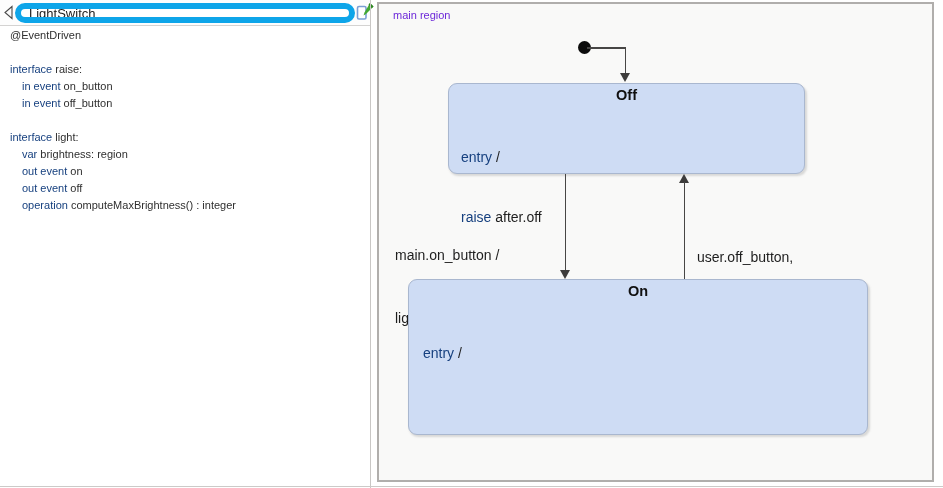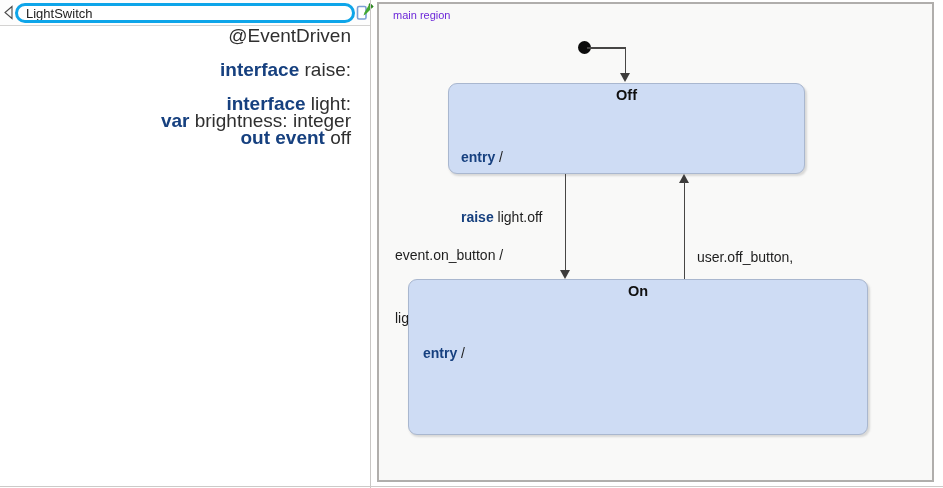--- a/index.html
+++ b/index.html
@@ -6,31 +6,31 @@
   html,body { width:943px; height:488px; background:#ffffff; overflow:hidden;
               font-family:"Liberation Sans", sans-serif; }
   .app { position:relative; width:943px; height:488px; background:#fff; }
 
   
   .left-panel { position:absolute; left:0; top:0; width:371px; height:488px; background:#fff; }
   .lp-header { position:absolute; left:0; top:0; width:371px; height:26px;
                border-bottom:1px solid #d4d3d2; background:#fdfdfd; }
   .collapse { position:absolute; left:2px; top:4px; width:12px; height:17px; cursor:pointer; }
   .name-input { position:absolute; left:15px; top:3px; width:340px; height:20px;
-                border:3px solid #0ea5e9; border-radius:10px; padding:0 8px;
+                border:6px solid #0ea5e9; border-radius:10px; padding:0 8px;
                 font-family:"Liberation Sans", sans-serif; font-size:13px; color:#222;
                 background:#fff; outline:none; }
   .edit-icon { position:absolute; left:356px; top:2px; width:20px; height:20px; cursor:pointer; }
 
-  .code { position:absolute; left:1px; top:27px; width:350px;
-          font-size:19px; line-height:17px; color:#2f2f2f;text-align:right; }
+  .code { position:absolute; left:10px; top:27px; width:350px;
+          font-size:11px; line-height:17px; color:#2f2f2f; }
   .code-line { white-space:pre; height:17px; }
   .code-line.blank { height:17px; }
   .code-line.indent { padding-left:12px; }
-  .kw { font-weight:bold; color:#16407f; }
+  .kw { font-weight:normal; color:#16407f; }
 
   .vsep { position:absolute; left:370px; top:0; width:1px; height:488px; background:#c9c7c5; }
   .bottom-line { position:absolute; left:0; top:486px; width:943px; height:1px; background:#cccac8; }
 
   
   .region { position:absolute; left:377px; top:2px; width:557px; height:480px;
             background:#f9f9f8; border:2px solid #b0aeac; }
   .region-label { position:absolute; left:14px; top:5px; font-size:11px; color:#6d28d9; }
 
   .state { position:absolute; background:#cedcf4; border:1px solid #a9b7cf; border-radius:9px;
@@ -69,49 +69,53 @@
         <rect x="1.5" y="4.5" width="8.5" height="12.5" rx="1.5" fill="#ffffff" stroke="#7b9fd4" stroke-width="1.6"></rect>
         <polygon points="14,1 17.5,4.5 10,12 7.5,13.5 8.5,10.5" fill="#43a832"></polygon>
         <polygon points="14,1 17.5,4.5 16,6 12.5,2.5" fill="#2e8424"></polygon>
       </svg>
     </div>
 
     <div class="code">
       <div class="code-line">@EventDriven</div>
       <div class="code-line blank"></div>
       <div class="code-line"><span class="kw">interface</span><span> raise:</span></div>
+      <div class="code-line indent"><span class="kw">in event</span><span> on_button</span></div>
+      <div class="code-line indent"><span class="kw">in event</span><span> off_button</span></div>
       <div class="code-line blank"></div>
       <div class="code-line"><span class="kw">interface</span><span> light:</span></div>
-      <div class="code-line indent"><span class="kw">var</span><span> brightness: integer</span></div>
+      <div class="code-line indent"><span class="kw">var</span><span> brightness: region</span></div>
+      <div class="code-line indent"><span class="kw">out event</span><span> on</span></div>
       <div class="code-line indent"><span class="kw">out event</span><span> off</span></div>
+      <div class="code-line indent"><span class="kw">operation</span><span> computeMaxBrightness() : integer</span></div>
     </div>
   </div>
 
   <div class="vsep"></div>
 
   <div class="region">
     <div class="region-label">main region</div>
 
     <div class="initial-dot" style="left:199px; top:37px;"></div>
     <div class="tr-line-h" style="left:208px; top:43px; width:39px;"></div>
     <div class="tr-line-v" style="left:245.5px; top:43px; height:27px;"></div>
     <div class="arrow-down" style="left:241px; top:69px;"></div>
 
     <div class="state state-off" style="left:69px; top:79px; width:357px; height:91px;">
       <div class="state-title">Off</div>
       <div class="state-body">
         <div><span class="kw">entry</span><span> /</span></div>
-        <div><span class="kw">raise</span><span> light.off</span></div>
+        <div><span class="kw">raise</span><span> after.off</span></div>
       </div>
     </div>
 
     <div class="tr-line-v" style="left:185.5px; top:170px; height:97px;"></div>
     <div class="arrow-down" style="left:181px; top:266px;"></div>
     <div class="tr-label" style="left:16px; top:199px;">
-      <div>event.on_button /</div>
+      <div>main.on_button /</div>
       <div><span>light.brightness = </span><span class="num">1</span></div>
     </div>
 
     <div class="arrow-up" style="left:300px; top:170px;"></div>
     <div class="tr-line-v" style="left:304.5px; top:178px; height:97px;"></div>
     <div class="tr-label" style="left:318px; top:201px;">
       <div>user.off_button,</div>
       <div><span class="kw">after</span><span class="num"> 30 </span><span class="kw">s</span></div>
     </div>
 

